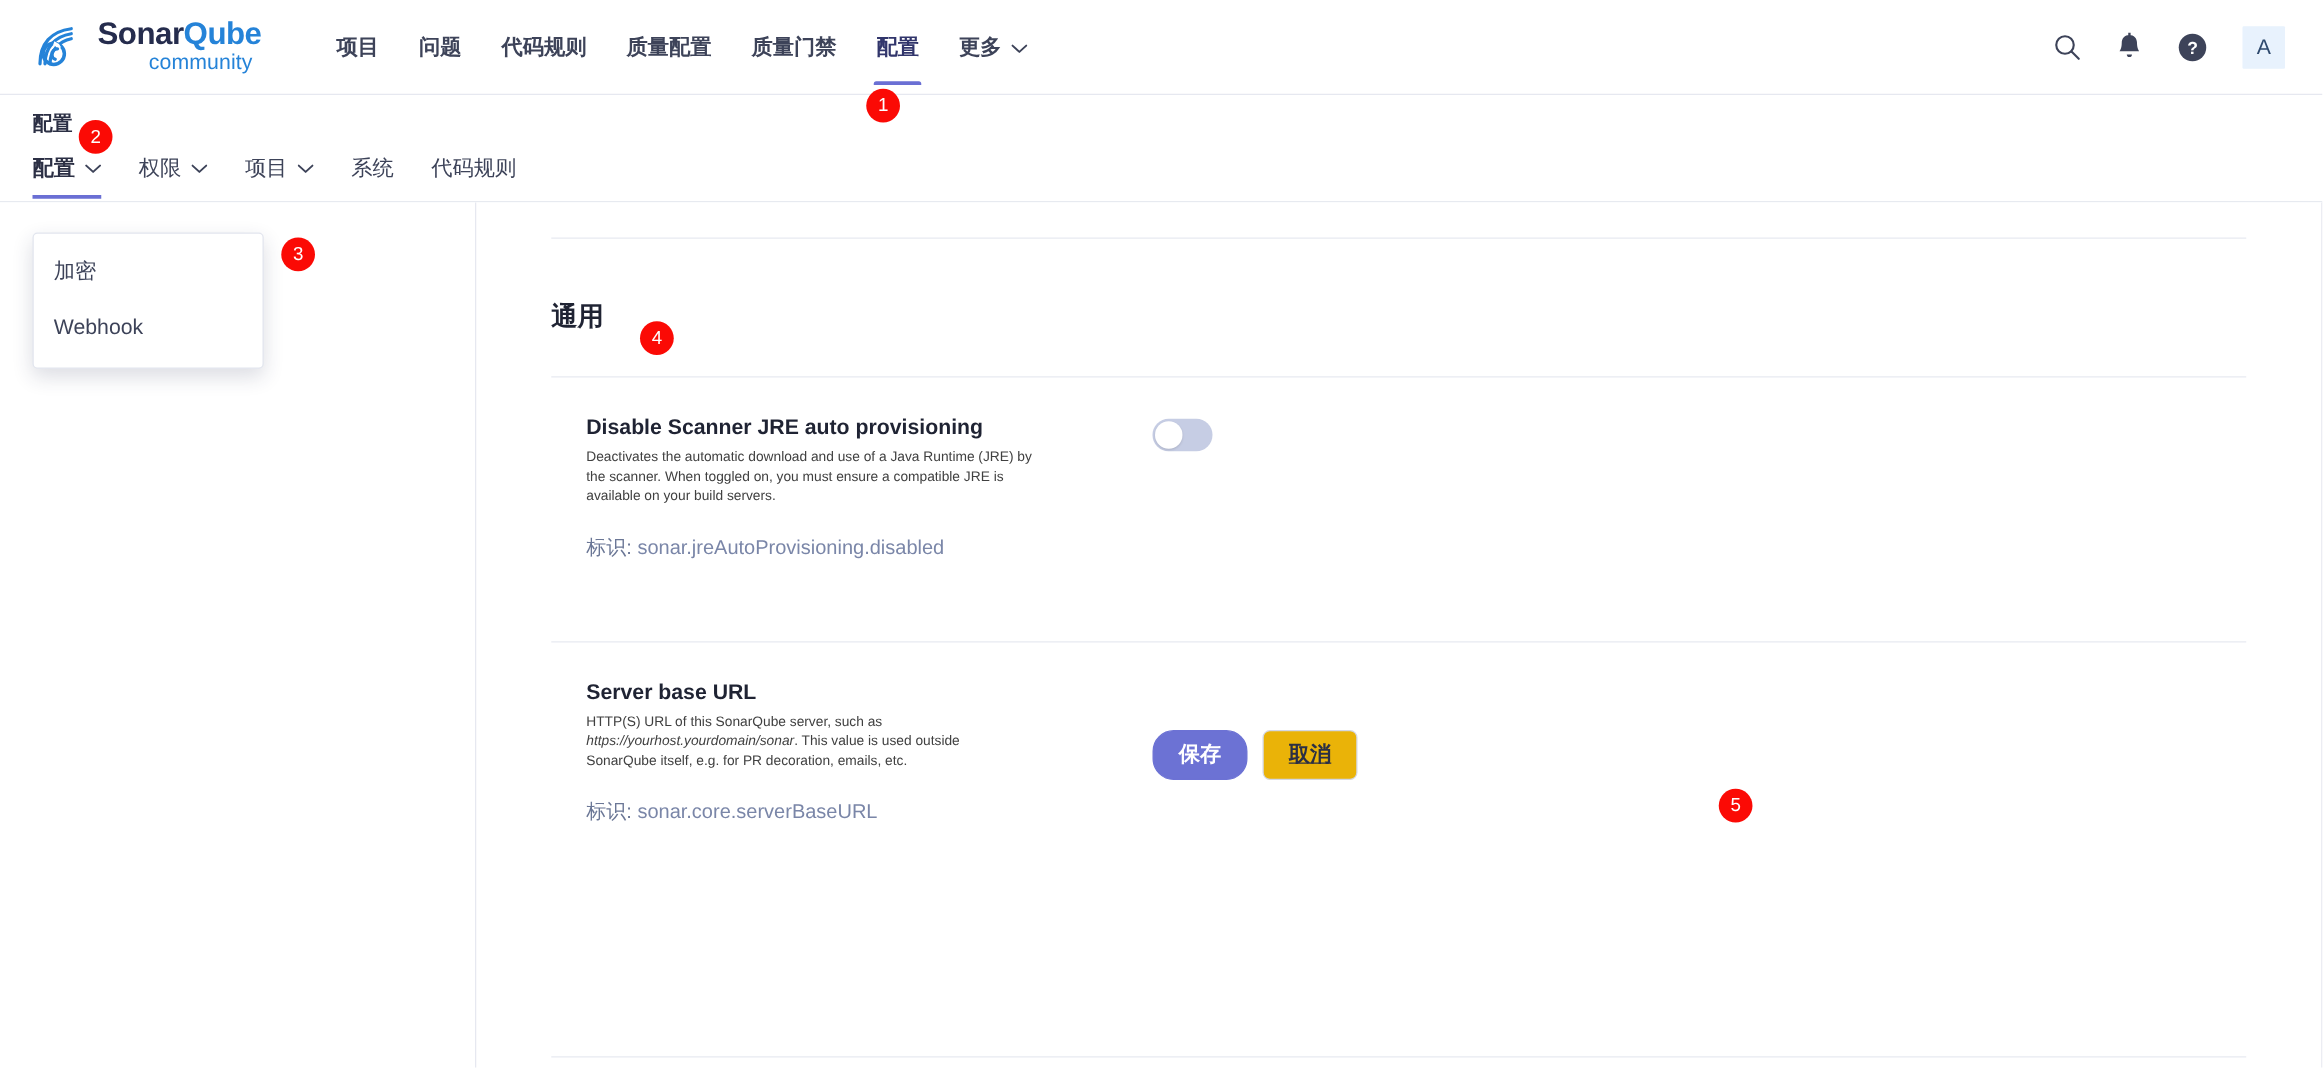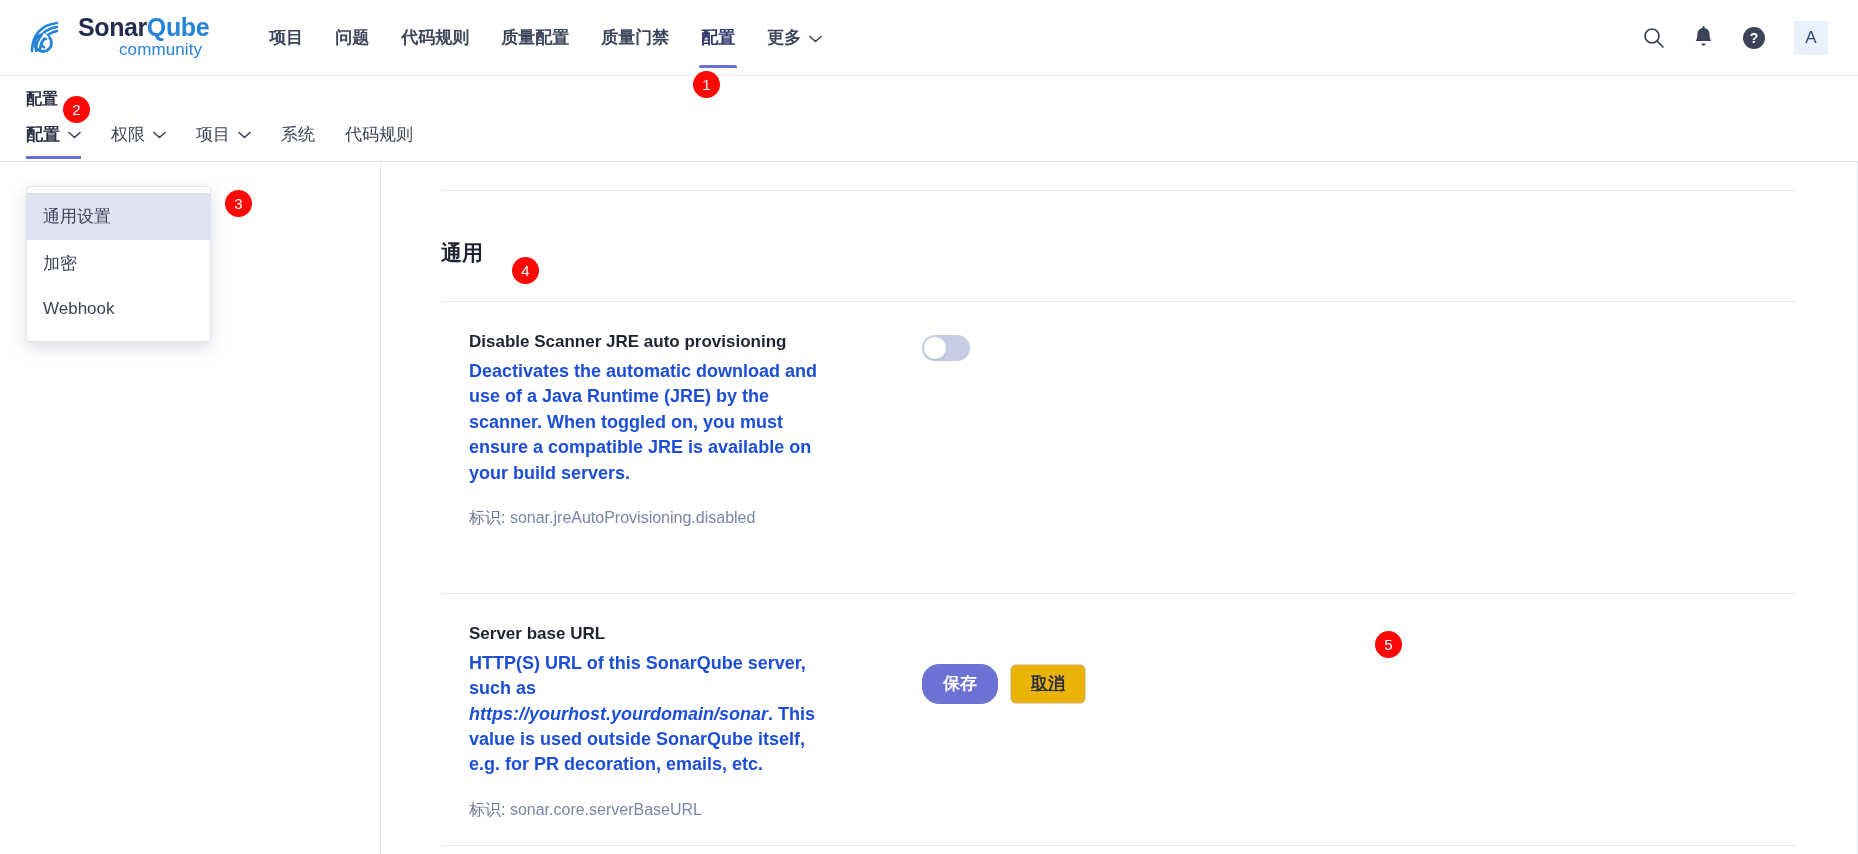--- a/index.html
+++ b/index.html
@@ -171,24 +171,23 @@
     gap: 44px;
   }
   .setting-left { width: 385px; flex: 0 0 385px; padding-left: 28px; }
   .setting-name {
     font-size: 17px;
     font-weight: bold;
     color: #1f2333;
     margin-bottom: 7px;
   }
   .setting-desc {
-    font-size: 18px;
-    color: #1d4ed8;
+    font-size: 11px;
+    color: #404040;
     line-height: 1.41;
-    font-weight: bold;
   }
   .setting-desc .em { font-style: italic; }
   .setting-key {
     margin-top: 22px;
     font-size: 16px;
     color: #7a86a8;
   }
   .setting-key .k { color: #6b7796; }
   .setting-right { flex: 1; padding-left: 52px; position: relative; }
 
@@ -381,23 +380,20 @@
       <span>系统</span>
     </div>
 
     <div class="subnav-tab">
       <span>代码规则</span>
     </div>
   </div>
 </div>
 
 <div class="dropdown">
-  <div class="dropdown-item selected">
-    <span>通用设置</span>
-  </div>
   <div class="dropdown-item">
     <span>加密</span>
   </div>
   <div class="dropdown-item">
     <span>Webhook</span>
   </div>
 </div>
 
 <div class="body-area">
   <div class="left-gutter"></div>

